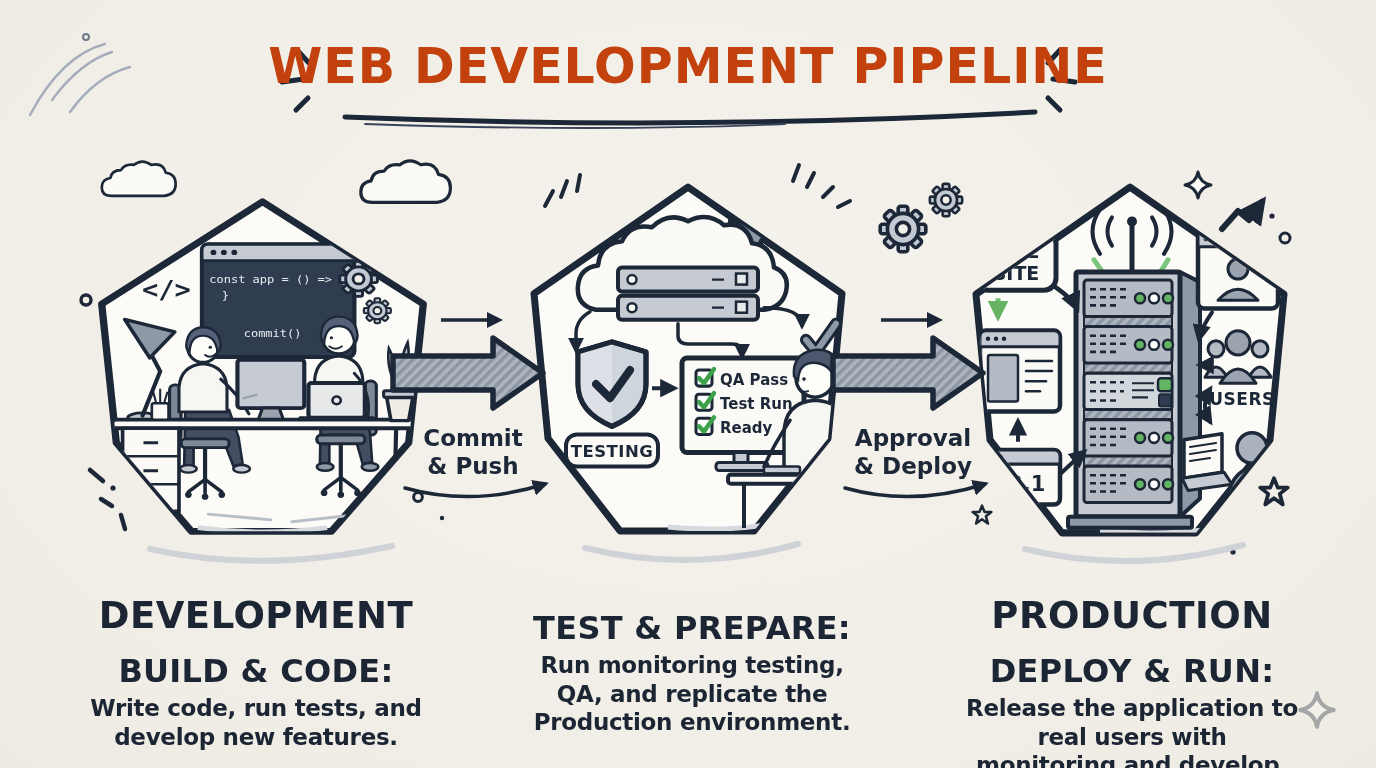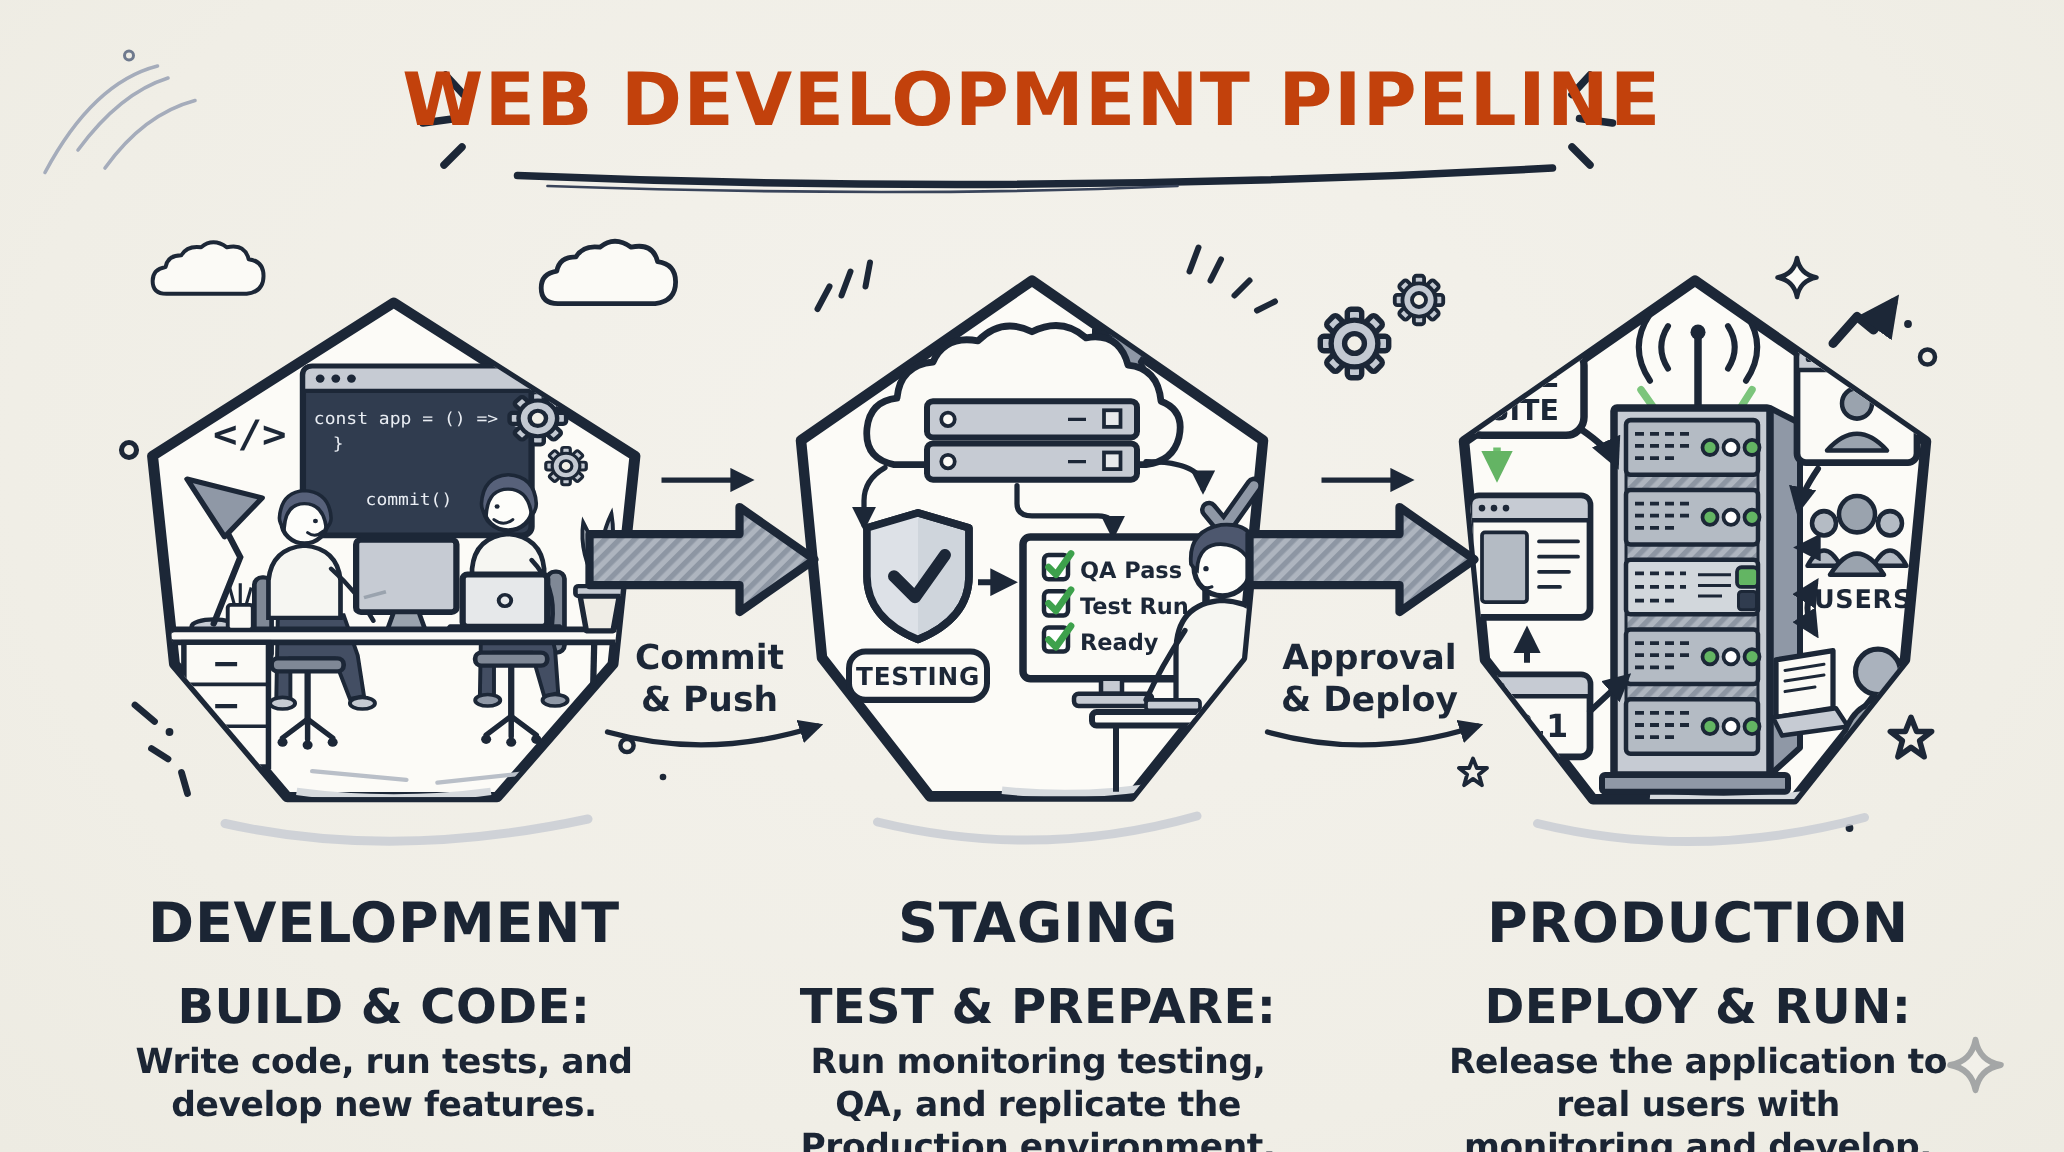--- a/index.html
+++ b/index.html
@@ -533,21 +533,20 @@
     <div class="stage-name">DEVELOPMENT</div>
     <div class="stage-sub">BUILD &amp; CODE:</div>
     <div class="stage-desc">
       <div>Write code, run tests, and</div>
       <div>develop new features.</div>
       <div></div>
     </div>
   </section>
 
   <section class="caption cap-stg">
-    <div class="stage-name">STAGING</div>
     <div class="stage-sub">TEST &amp; PREPARE:</div>
     <div class="stage-desc">
       <div>Run monitoring testing,</div>
       <div>QA, and replicate the</div>
       <div>Production environment.</div>
     </div>
   </section>
 
   <section class="caption cap-prod">
     <div class="stage-name">PRODUCTION</div>

